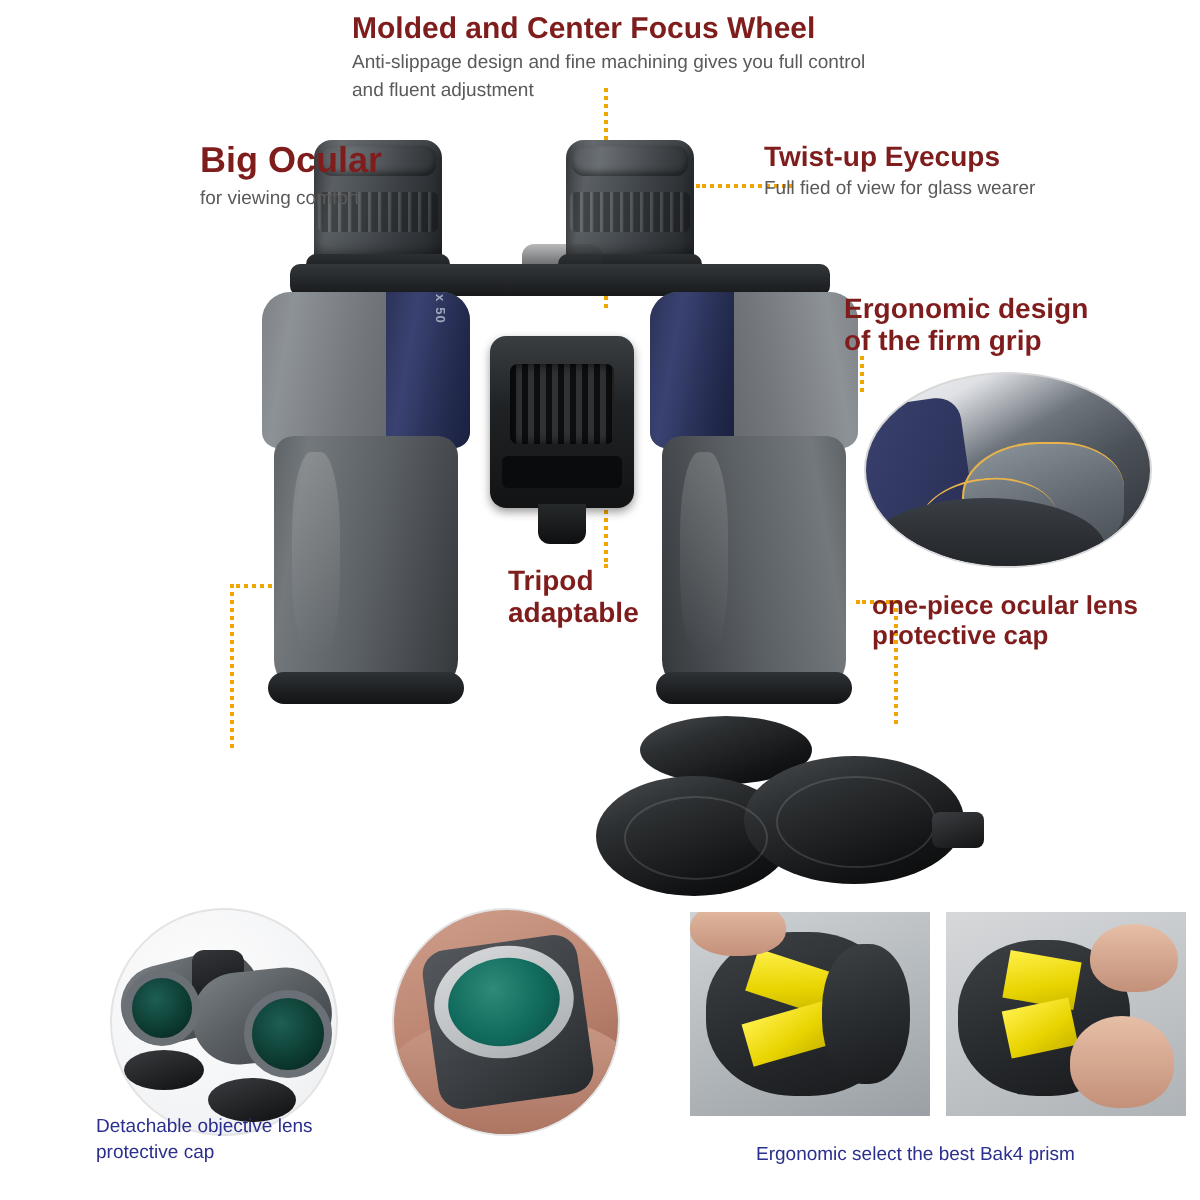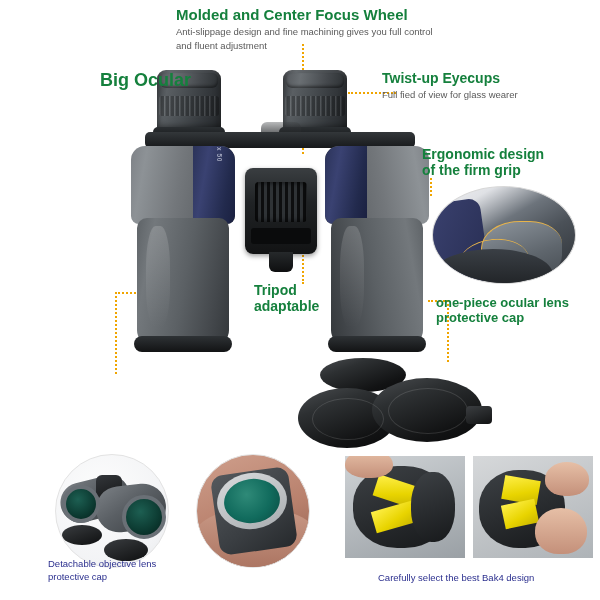--- a/index.html
+++ b/index.html
@@ -8,21 +8,21 @@
     background:#ffffff;
     font-family:"Liberation Sans", sans-serif;
     overflow:hidden;
     position:relative;
   }
   .stage{position:absolute;left:0;top:0;width:600px;height:600px;}
 
   
   .callout{position:absolute;}
   .c-title{
-    color:#15803d;
+    color:#7f1d1d;
     font-weight:bold;
     line-height:1.15;
     white-space:pre-line;
   }
   .c-sub{
     color:#5a5a5a;
     font-size:9.5px;
     line-height:1.45;
     margin-top:2px;
     white-space:pre-line;
@@ -363,20 +363,21 @@
   </div>
 
   <div class="callout" style="left:176px;top:6px;width:300px;">
     <div class="c-title" style="font-size:15px;">Molded and Center Focus Wheel</div>
     <div class="c-sub">Anti-slippage design and fine machining gives you full control
 and fluent adjustment</div>
   </div>
 
   <div class="callout" style="left:100px;top:70px;width:120px;text-align:left;">
     <div class="c-title" style="font-size:18px;">Big Ocular</div>
+    <div class="c-sub">for viewing comfort</div>
   </div>
 
   <div class="callout" style="left:382px;top:70px;width:200px;">
     <div class="c-title" style="font-size:14px;">Twist-up Eyecups</div>
     <div class="c-sub">Full fied of view for glass wearer</div>
   </div>
 
   <div class="callout" style="left:422px;top:146px;width:170px;">
     <div class="c-title" style="font-size:14px;">Ergonomic design
 of the firm grip</div>
@@ -423,16 +424,16 @@
     <div class="photo-rect" id="ph4">
       <div class="prism-body" style="left:6px;top:14px;width:86px;height:78px;"></div>
       <div class="prism-yellow" style="left:30px;top:22px;width:36px;height:24px;transform:rotate(10deg);"></div>
       <div class="prism-yellow" style="left:30px;top:46px;width:34px;height:24px;transform:rotate(-12deg);"></div>
       <div class="finger" style="left:62px;top:52px;width:52px;height:46px;"></div>
       <div class="finger" style="left:72px;top:6px;width:44px;height:34px;"></div>
     </div>
 
     <div class="cap-label" style="left:48px;top:108px;width:140px;">Detachable objective lens
 protective cap</div>
-    <div class="cap-label" style="left:378px;top:122px;width:200px;">Carefully select the best Bak4 design</div>
+    <div class="cap-label" style="left:378px;top:122px;width:200px;">Ergonomic select the best Bak4 prism</div>
 
   </div>
 </div>
 
 </body></html>

